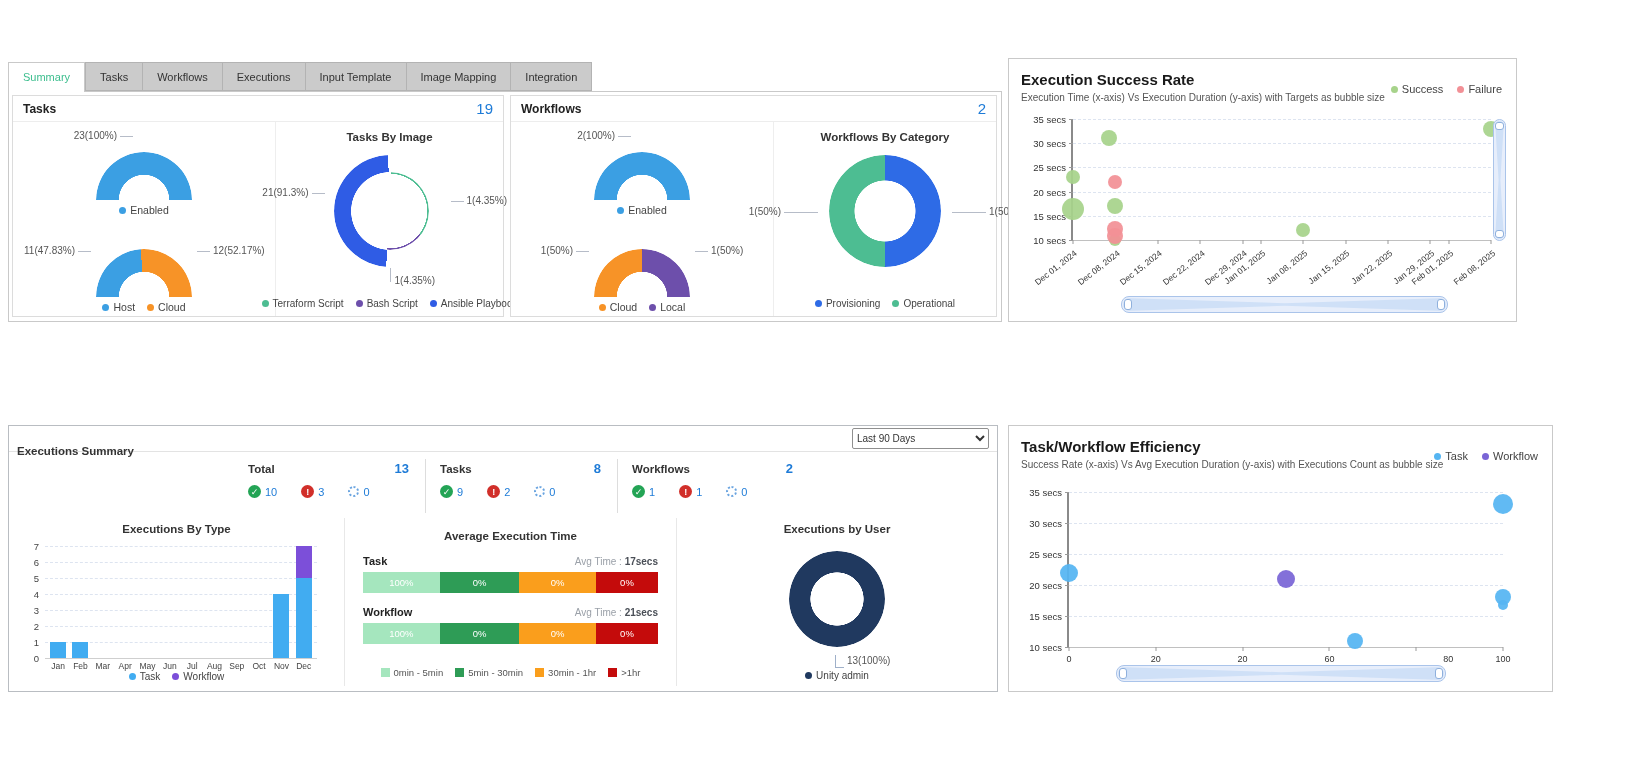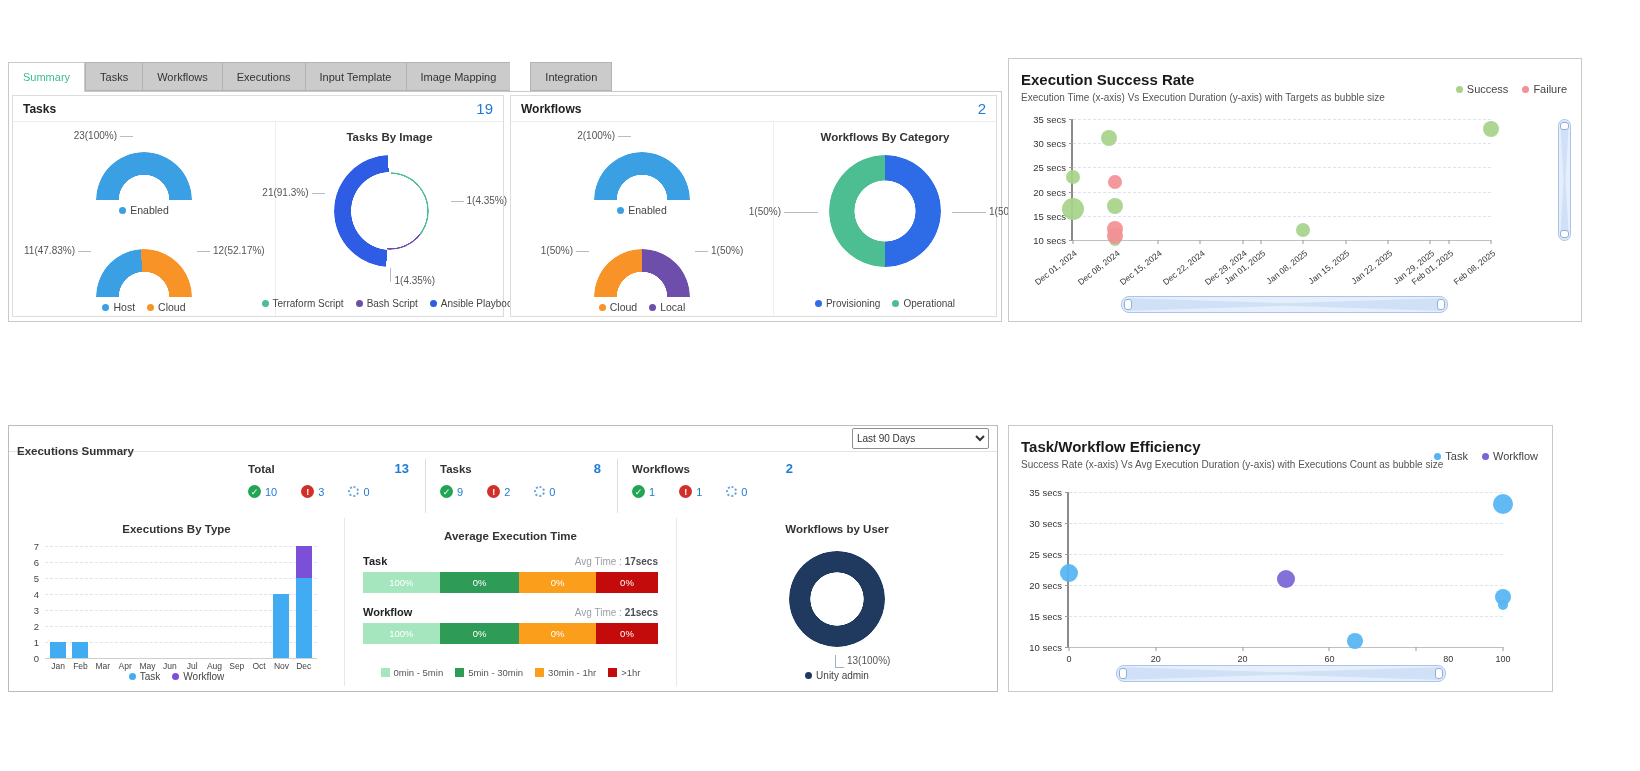--- a/index.html
+++ b/index.html
@@ -4,21 +4,21 @@
 <style>
   * { box-sizing: border-box; margin:0; padding:0; }
   html,body { width:1640px; height:771px; background:#fff;
     font-family:"Liberation Sans","DejaVu Sans",sans-serif; color:#333; }
   .canvas { position:relative; width:1640px; height:771px; overflow:hidden; background:#fff; }
 
   
   .tabbar { position:absolute; left:8px; top:62px; display:flex; z-index:3; }
   .tab { height:29px; line-height:28px; padding:0 14px; font-size:11px; background:#cbcbcb;
          border:1px solid #b3b3b3; border-right:none; color:#333; cursor:pointer; white-space:nowrap; }
-  .tab:last-child { border-right:1px solid #b3b3b3;margin-left:20px; }
+  .tab:last-child { border-right:1px solid #b3b3b3; }
   .tab.active { background:#fff; color:#3cbe8e; border:1px solid #c9c9c9; border-bottom:none; height:30px; }
 
   
   .panel { position:absolute; background:#fff; border:1px solid #c9c9c9; }
   .tl-wrap { position:absolute; left:8px; top:91px; width:994px; height:231px; border:1px solid #c9c9c9; background:#fff; }
   .tasks-panel { left:3px; top:3px; width:492px; height:222px; border-color:#dcdcdc; }
   .workflows-panel { left:501px; top:3px; width:487px; height:222px; border-color:#dcdcdc; }
   .panel-header { height:26px; border-bottom:1px solid #ededed; display:flex; align-items:center; padding:0 10px; }
   .panel-title { font-size:12px; font-weight:bold; color:#222; }
   .panel-count { margin-left:auto; color:#1e7bd7; font-size:15px; cursor:pointer; }
@@ -62,21 +62,21 @@
     mask:radial-gradient(closest-side,transparent 54%,#000 55%); }
   .dco-left { right:calc(50% + 62px); top:calc(50% - 24px); }
   .dco-right { left:calc(50% + 58px); top:calc(50% - 16px); }
   .dco-mid-left { right:calc(50% + 64px); top:calc(50% - 5px); }
   .dco-mid-right { left:calc(50% + 64px); top:calc(50% - 5px); }
   .vline-b { position:absolute; left:50%; top:calc(50% + 57px); width:1px; height:14px; background:#b6bcc8; }
   .dco-bottom { left:calc(50% + 5px); top:calc(50% + 64px); }
   .type-col .legend-row { position:absolute; bottom:7px; width:100%; font-size:10px; }
 
   
-  .esr-panel { left:1008px; top:58px; width:574px; height:264px; }
+  .esr-panel { left:1008px; top:58px; width:509px; height:264px; }
   .twe-panel { left:1008px; top:425px; width:545px; height:267px; }
   .big-title { font-size:15px; font-weight:bold; color:#1a1a1a; padding:12px 12px 0; }
   .sub { font-size:10px; color:#555; padding:4px 12px 0; }
   .top-legend { position:absolute; top:24px; right:14px; display:flex; gap:14px; font-size:11px; color:#444; }
   .plot { position:absolute; border-left:2px solid #8a8a8a; border-bottom:1px solid #c0c0c0; }
   .esr-plot { left:62px; top:60px; width:420px; height:122px; }
   .twe-plot { left:58px; top:66px; width:436px; height:156px; }
   .grid { position:absolute; left:0; right:0; border-top:1px dashed #dde4f0; }
   .ylab { position:absolute; right:calc(100% + 7px); transform:translateY(-50%); font-size:9.5px; color:#333; white-space:nowrap; }
   .ytick { position:absolute; right:100%; width:4px; height:1px; background:#999; }
@@ -524,21 +524,21 @@
           </div>
         <div class="legend-row time-legend">
             <span class="lg-item"><span class="sq" style="background: rgb(165, 230, 190);"></span>0min - 5min</span>
             <span class="lg-item"><span class="sq" style="background: rgb(46, 156, 86);"></span>5min - 30min</span>
             <span class="lg-item"><span class="sq" style="background: rgb(250, 158, 28);"></span>30min - 1hr</span>
             <span class="lg-item"><span class="sq" style="background: rgb(196, 11, 11);"></span>&gt;1hr</span>
           </div>
       </div>
 
       <div class="sec sec3">
-        <div class="chart-title">Workflows by User</div>
+        <div class="chart-title">Executions by User</div>
         <div class="user-wrap">
           <div class="user-donut">
               <div class="donut-fill" style="background: conic-gradient(rgb(32, 57, 95) 0%, rgb(32, 57, 95) 100%);"></div>
             </div>
           <div class="user-callout"><span class="elbow"></span><span>13(100%)</span></div>
         </div>
         <div class="legend-row user-legend">
             <span class="lg-item"><span class="dot" style="background: rgb(32, 57, 95);"></span>Unity admin</span>
           </div>
       </div>

